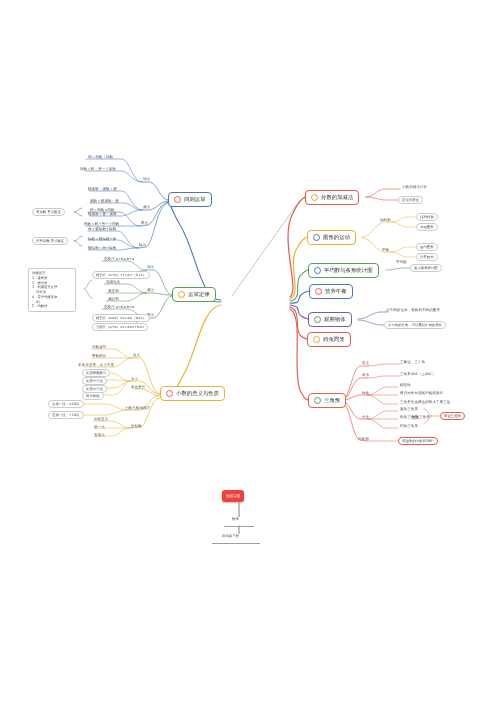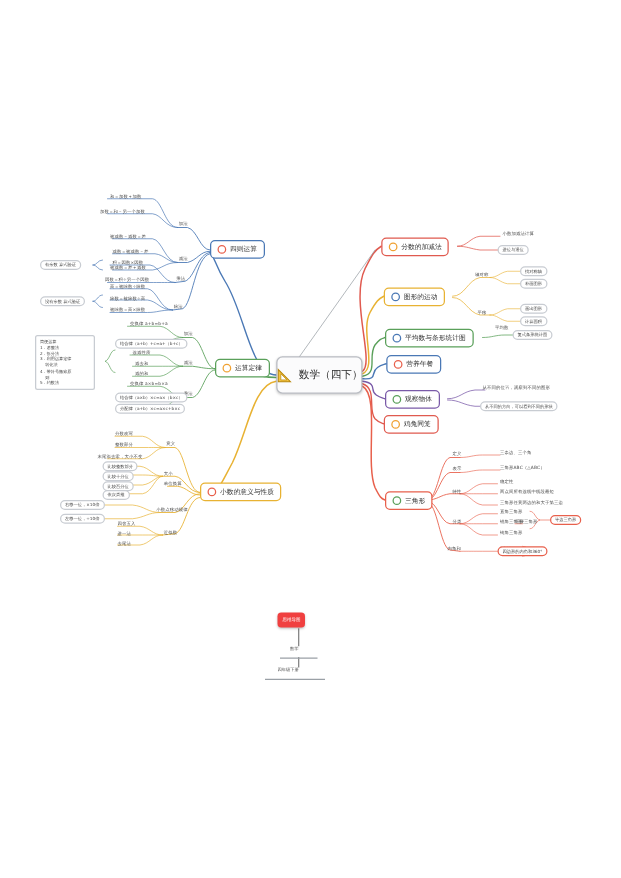--- a/index.html
+++ b/index.html
@@ -143,29 +143,20 @@
       <path d="M418 437 C 422 437 422 440 426 441 C 422 442 422 445 418 445" stroke="#e8604c" stroke-width=".5"></path>
       <path d="M432 416 L 440 416" stroke="#e8604c" stroke-width=".5"></path>
       <path d="M426 441 L 432 441" stroke="#e8604c" stroke-width=".5"></path>
       <path d="M412 419 L 418 419" stroke="#e8604c" stroke-width=".5"></path>
 
       <path d="M239 503 L 239 519" stroke="#4a4a4a" stroke-width=".7"></path>
       <path d="M239 526 L 239 537" stroke="#4a4a4a" stroke-width=".7"></path>
     </g>
   </svg>
 
-  <div class="node central" style="left:221px;top:285px;width:69px;">
-    <span class="tri">
-      <svg viewBox="0 0 16 16" width="13" height="13">
-        <polygon points="2,14 14,14 2,2" fill="#f5c542" stroke="#b8860b" stroke-width="1"></polygon>
-        <polygon points="4.5,12.2 10.5,12.2 4.5,6.2" fill="#ffffff" stroke="#b8860b" stroke-width=".7"></polygon>
-      </svg>
-    </span>
-    <span>数学（四下）</span>
-  </div>
 
   <div class="node main" style="left:168px;top:192px;border-color:#4a78b5;">
     <span class="dot" style="border-color:#e8604c;"></span>
     <span>四则运算</span>
   </div>
 
   <div class="node main" style="left:172px;top:287px;border-color:#5aa05a;">
     <span class="dot" style="border-color:#f0a132;"></span>
     <span>运算定律</span>
   </div>

